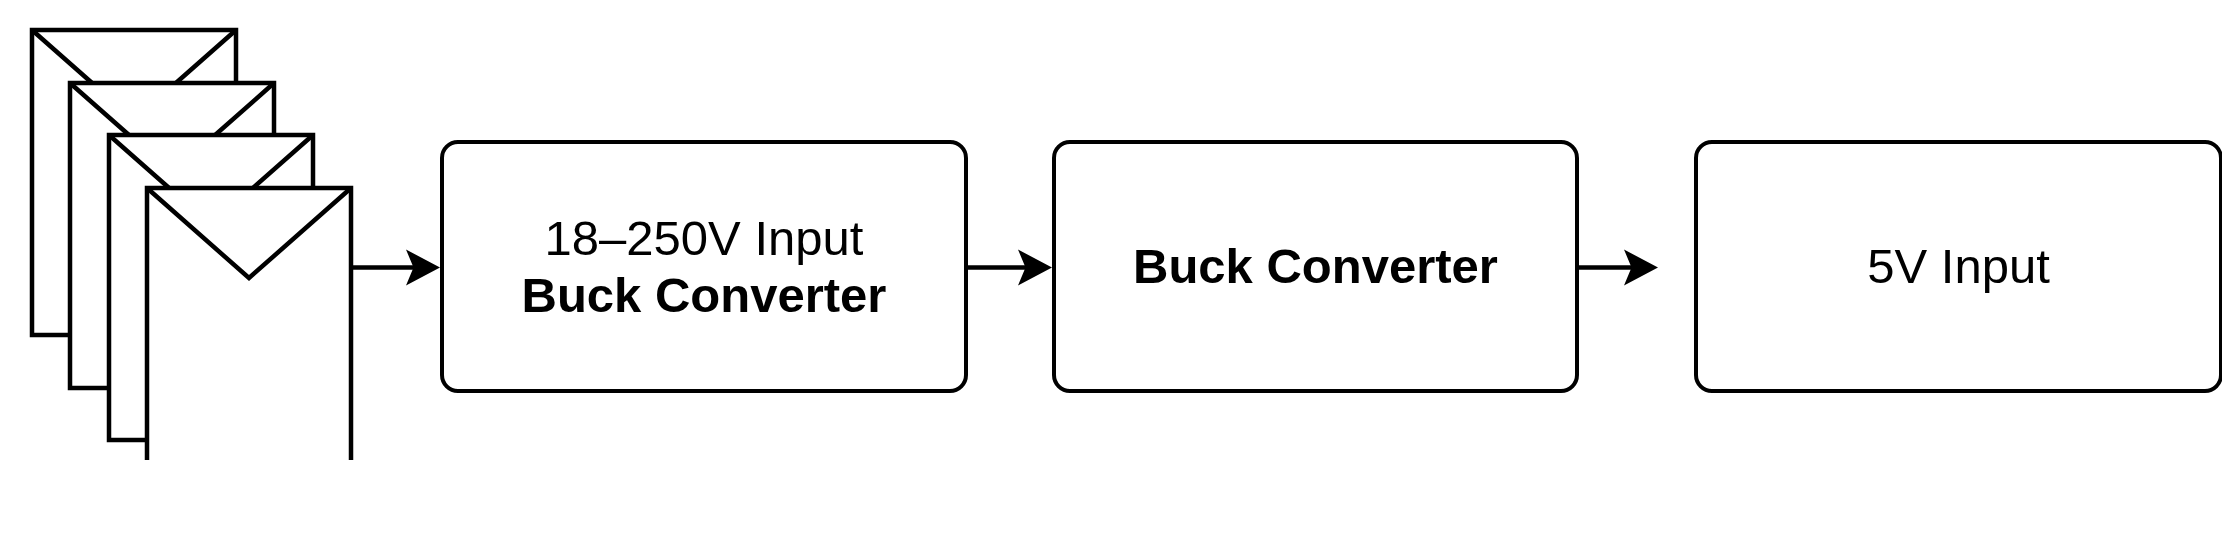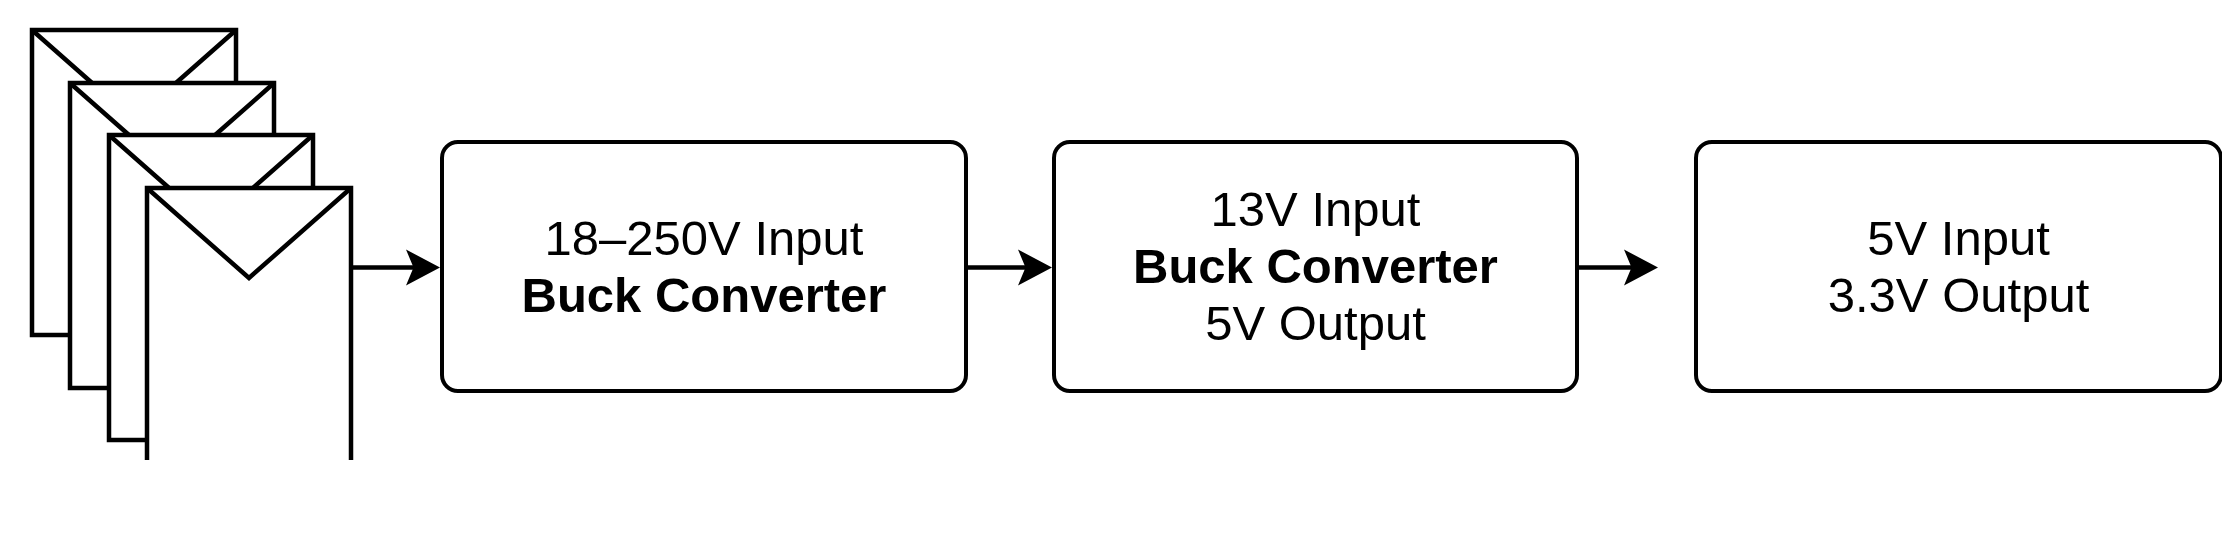--- a/index.html
+++ b/index.html
@@ -104,23 +104,20 @@
       <polygon class="arrow-head" points="1658,267.5 1624,249.5 1631.5,267.5 1624,285.5"></polygon>
     </g>
   </svg>
 
   <div class="stage" style="left:440px; width:528px;">
     <div class="stage-input">18–250V Input</div>
     <div class="stage-name">Buck Converter</div>
   </div>
 
   <div class="stage" style="left:1052px; width:527px;">
-    <div class="stage-input">13V Input</div>
     <div class="stage-name">Buck Converter</div>
-    <div class="stage-output">5V Output</div>
   </div>
 
   <div class="stage" style="left:1694px; width:529px;">
     <div class="stage-input">5V Input</div>
-    <div class="stage-output">3.3V Output</div>
   </div>
 
 </div>
 
 </body></html>

